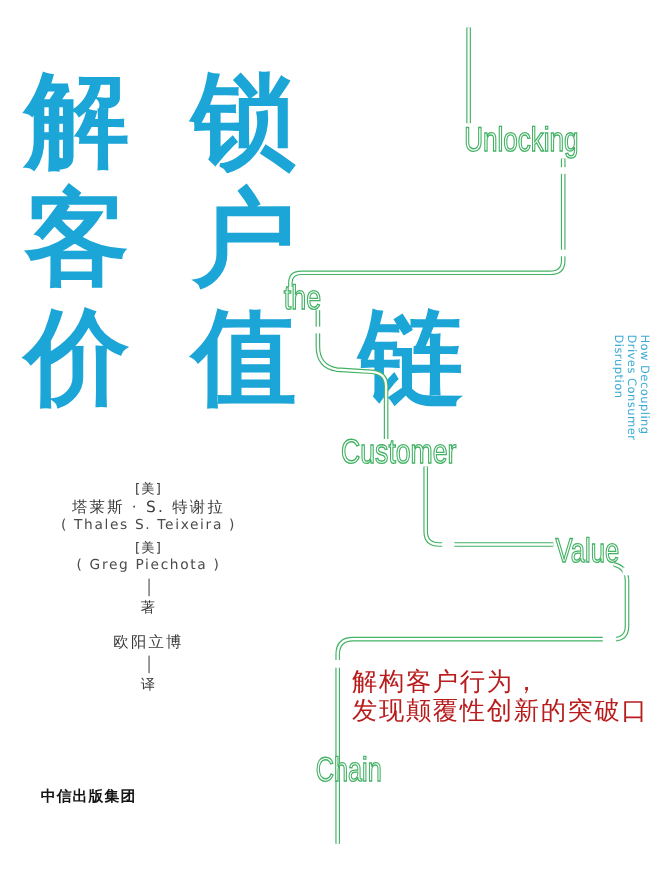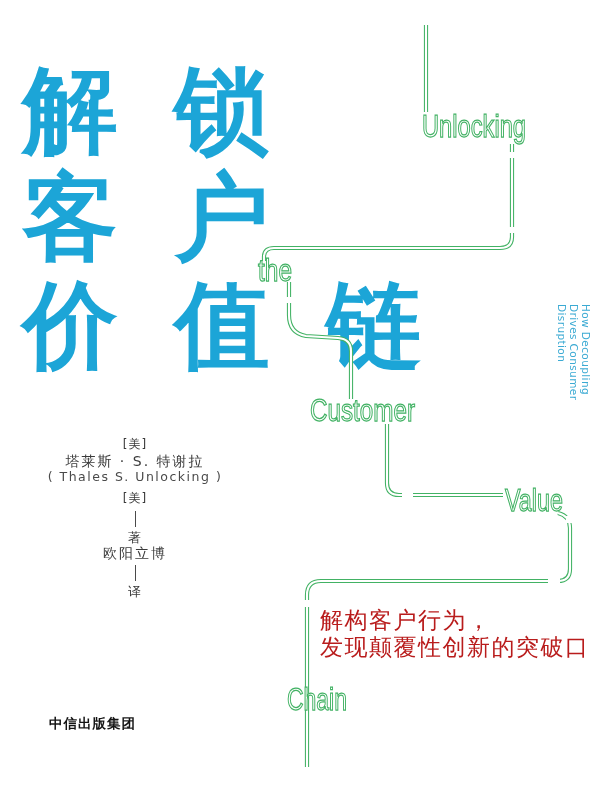--- a/index.html
+++ b/index.html
@@ -47,37 +47,36 @@
     position:absolute;left:45px;top:437px;width:180px;
     text-align:center;color:#3A3A3A;
     font-family:"DejaVu Sans",sans-serif;
   }
   .credits .origin{font-size:12px;line-height:14px;letter-spacing:1px;}
   .credits .cn-name{font-size:14px;line-height:16px;letter-spacing:2px;margin-top:2px;text-align:center;}
   .credits .en-name{font-size:12.5px;line-height:15px;letter-spacing:1.5px;color:#4a4a4a;}
   .credits .origin2{margin-top:7px;}
   .credits .vdiv{width:1px;height:16px;background:#4a4a4a;margin:6px auto 0 auto;}
   .credits .role{font-size:13px;line-height:15px;margin-top:3px;letter-spacing:1px;}
-  .credits .translator{font-size:14px;line-height:16px;letter-spacing:2px;margin-top:0;}
+  .credits .translator{font-size:14px;line-height:16px;letter-spacing:2px;margin-top:16px;}
   .credits .vdiv2{margin-top:4px;}
 
   
   .tagline{
     position:absolute;left:320px;top:607px;
     font-size:23px;line-height:27px;letter-spacing:1.5px;
     color:#b91c1c;font-family:"DejaVu Sans",sans-serif;
     white-space:nowrap;
   }
 
   
   .publisher{
     position:absolute;left:37px;top:715px;
     font-size:13.5px;font-weight:700;letter-spacing:1px;color:#141414;
     font-family:"DejaVu Sans",sans-serif;
-    margin-left:12px;
   }
 </style>
 </head>
 <body>
 
 <div class="tchar c-jie">解</div>
 <div class="tchar c-suo">锁</div>
 <div class="tchar c-ke">客</div>
 <div class="tchar c-hu">户</div>
 <div class="tchar c-jia">价</div>
@@ -115,22 +114,23 @@
   <text class="chain-word" x="505" y="511" textLength="58" lengthAdjust="spacingAndGlyphs">Value</text>
   <text class="chain-word" x="287" y="710" textLength="60" lengthAdjust="spacingAndGlyphs">Chain</text>
 </svg>
 
 <div class="side-vertical">How Decoupling
 Drives Consumer Disruption</div>
 
 <div class="credits">
   <div class="origin">[美]</div>
   <div class="cn-name">塔莱斯 · S. 特谢拉</div>
-  <div class="en-name">( Thales S. Unlocking )</div>
+  <div class="en-name">( Thales S. Teixeira )</div>
   <div class="origin origin2">[美]</div>
+  <div class="en-name">( Greg Piechota )</div>
   <div class="vdiv"></div>
   <div class="role">著</div>
   <div class="translator">欧阳立博</div>
   <div class="vdiv vdiv2"></div>
   <div class="role">译</div>
 </div>
 
 <div class="tagline">
   <div>解构客户行为，</div>
   <div>发现颠覆性创新的突破口</div>

